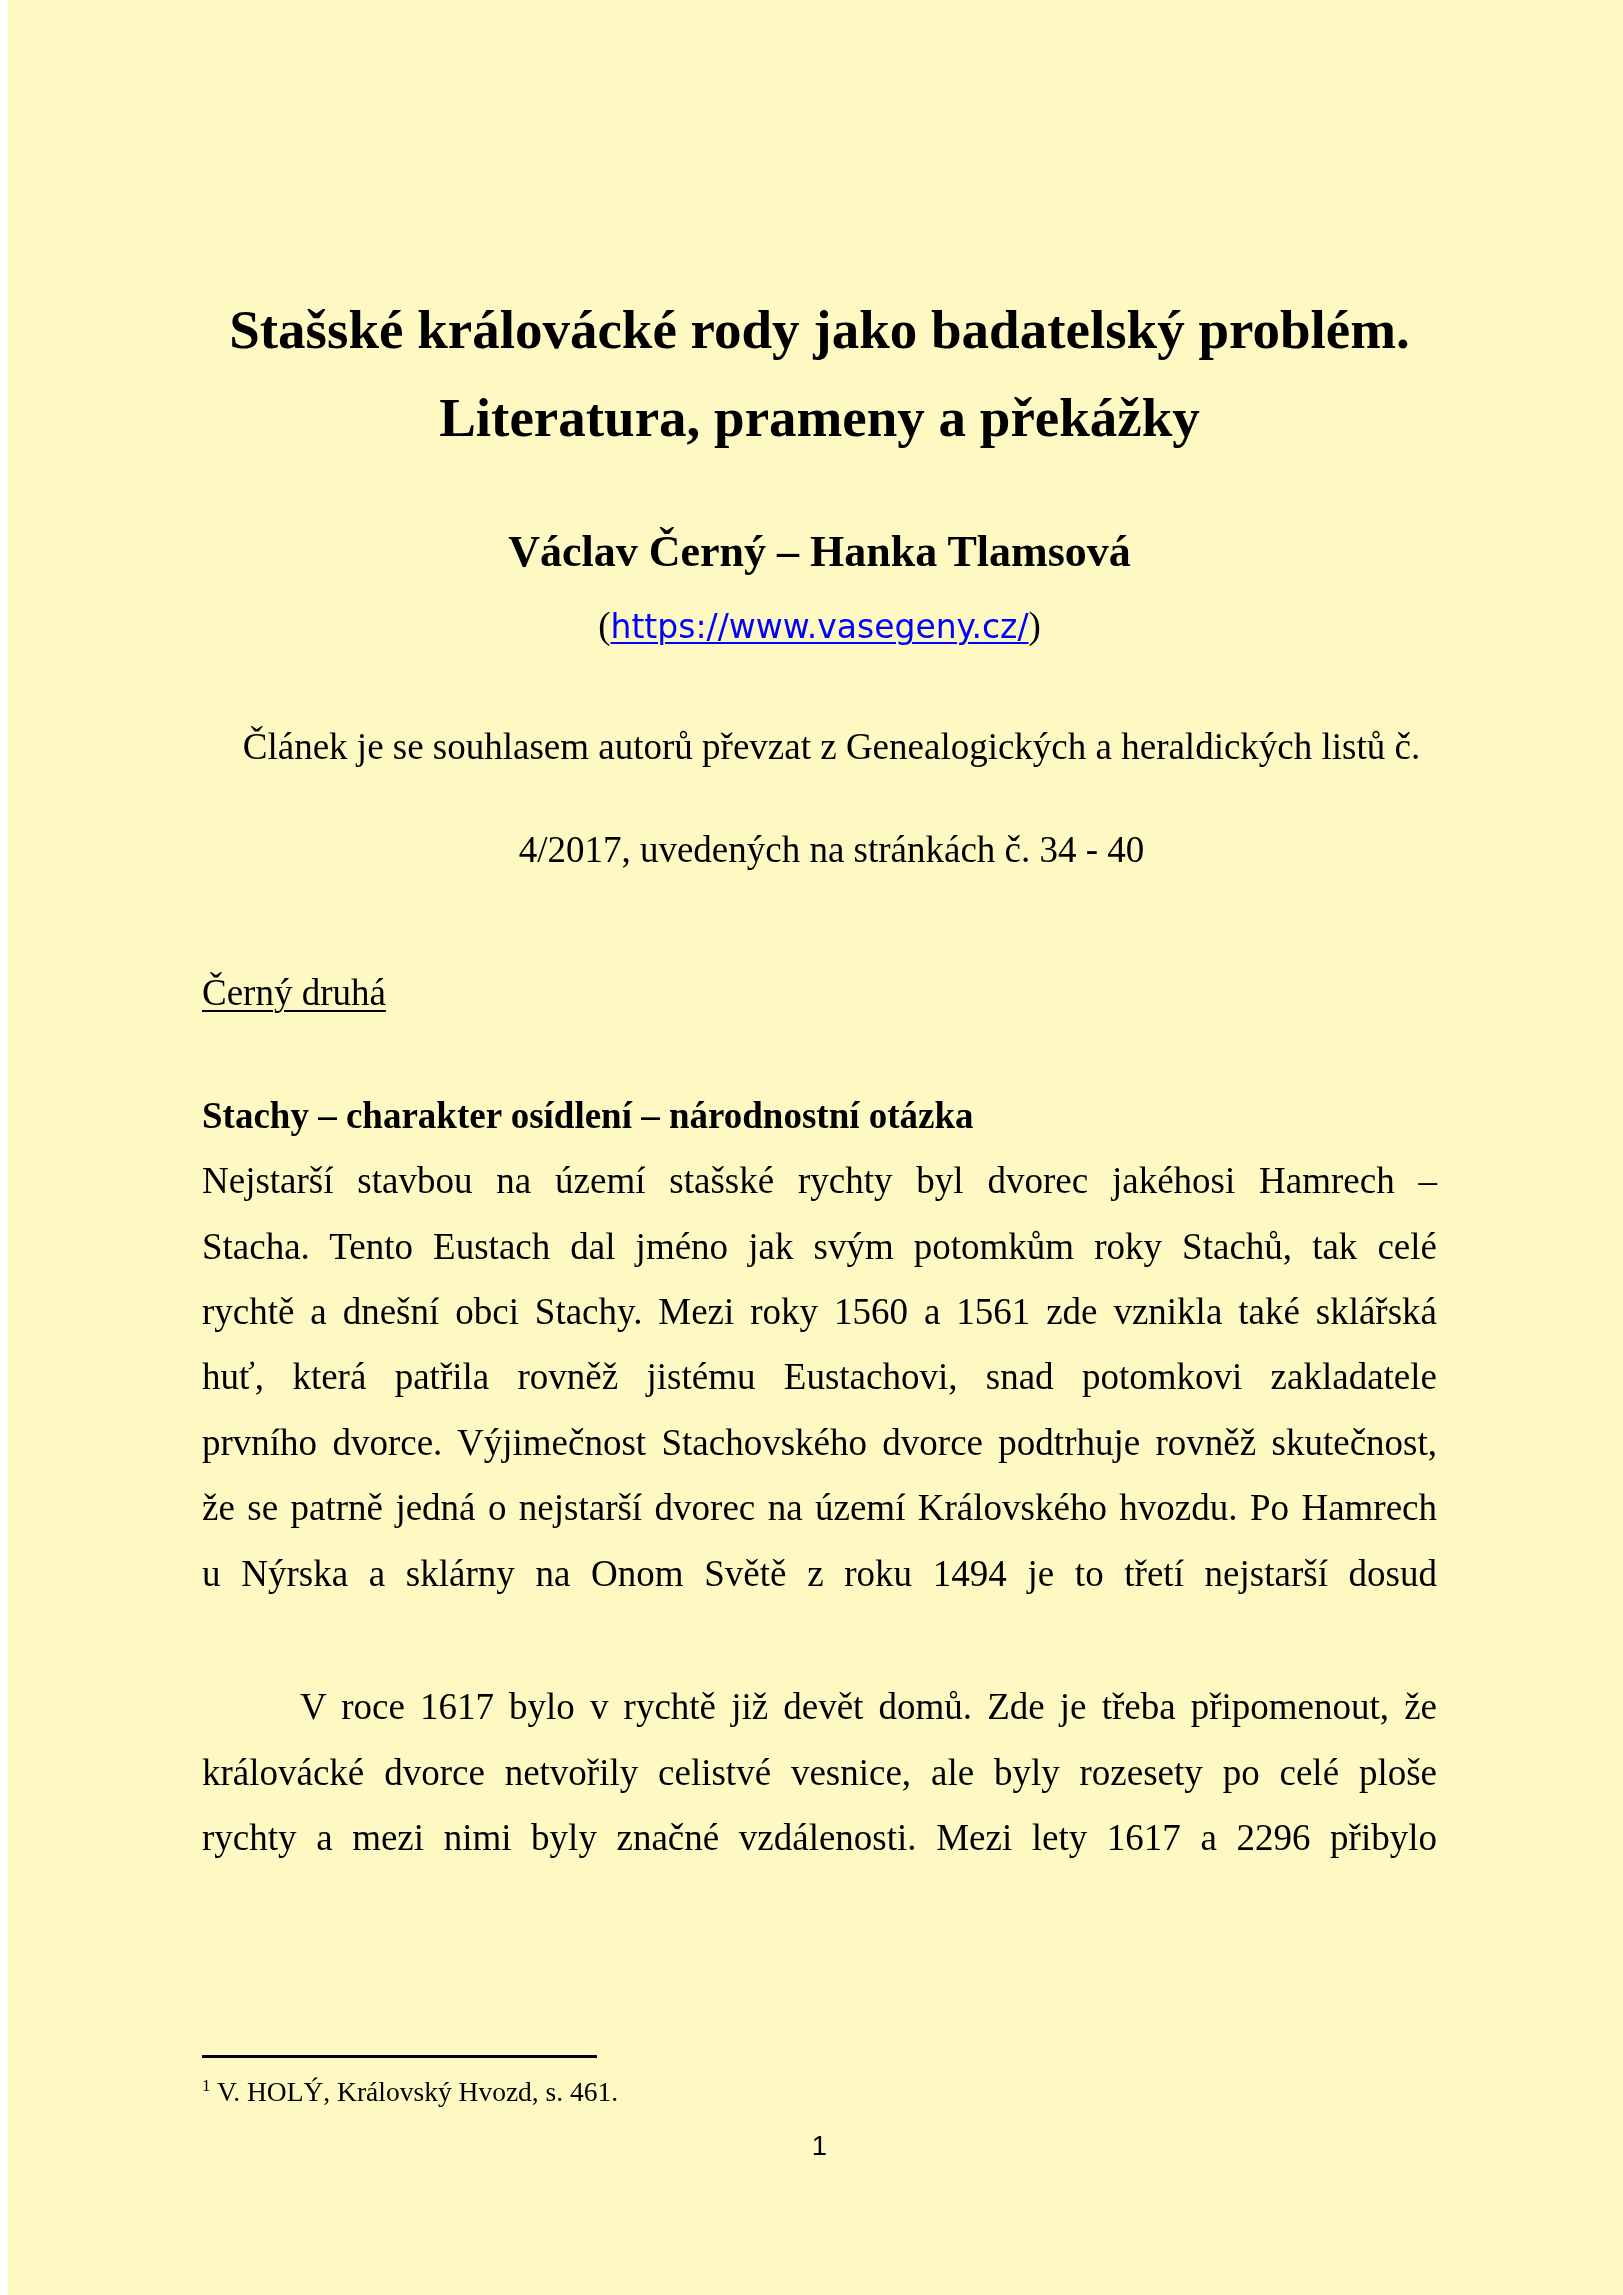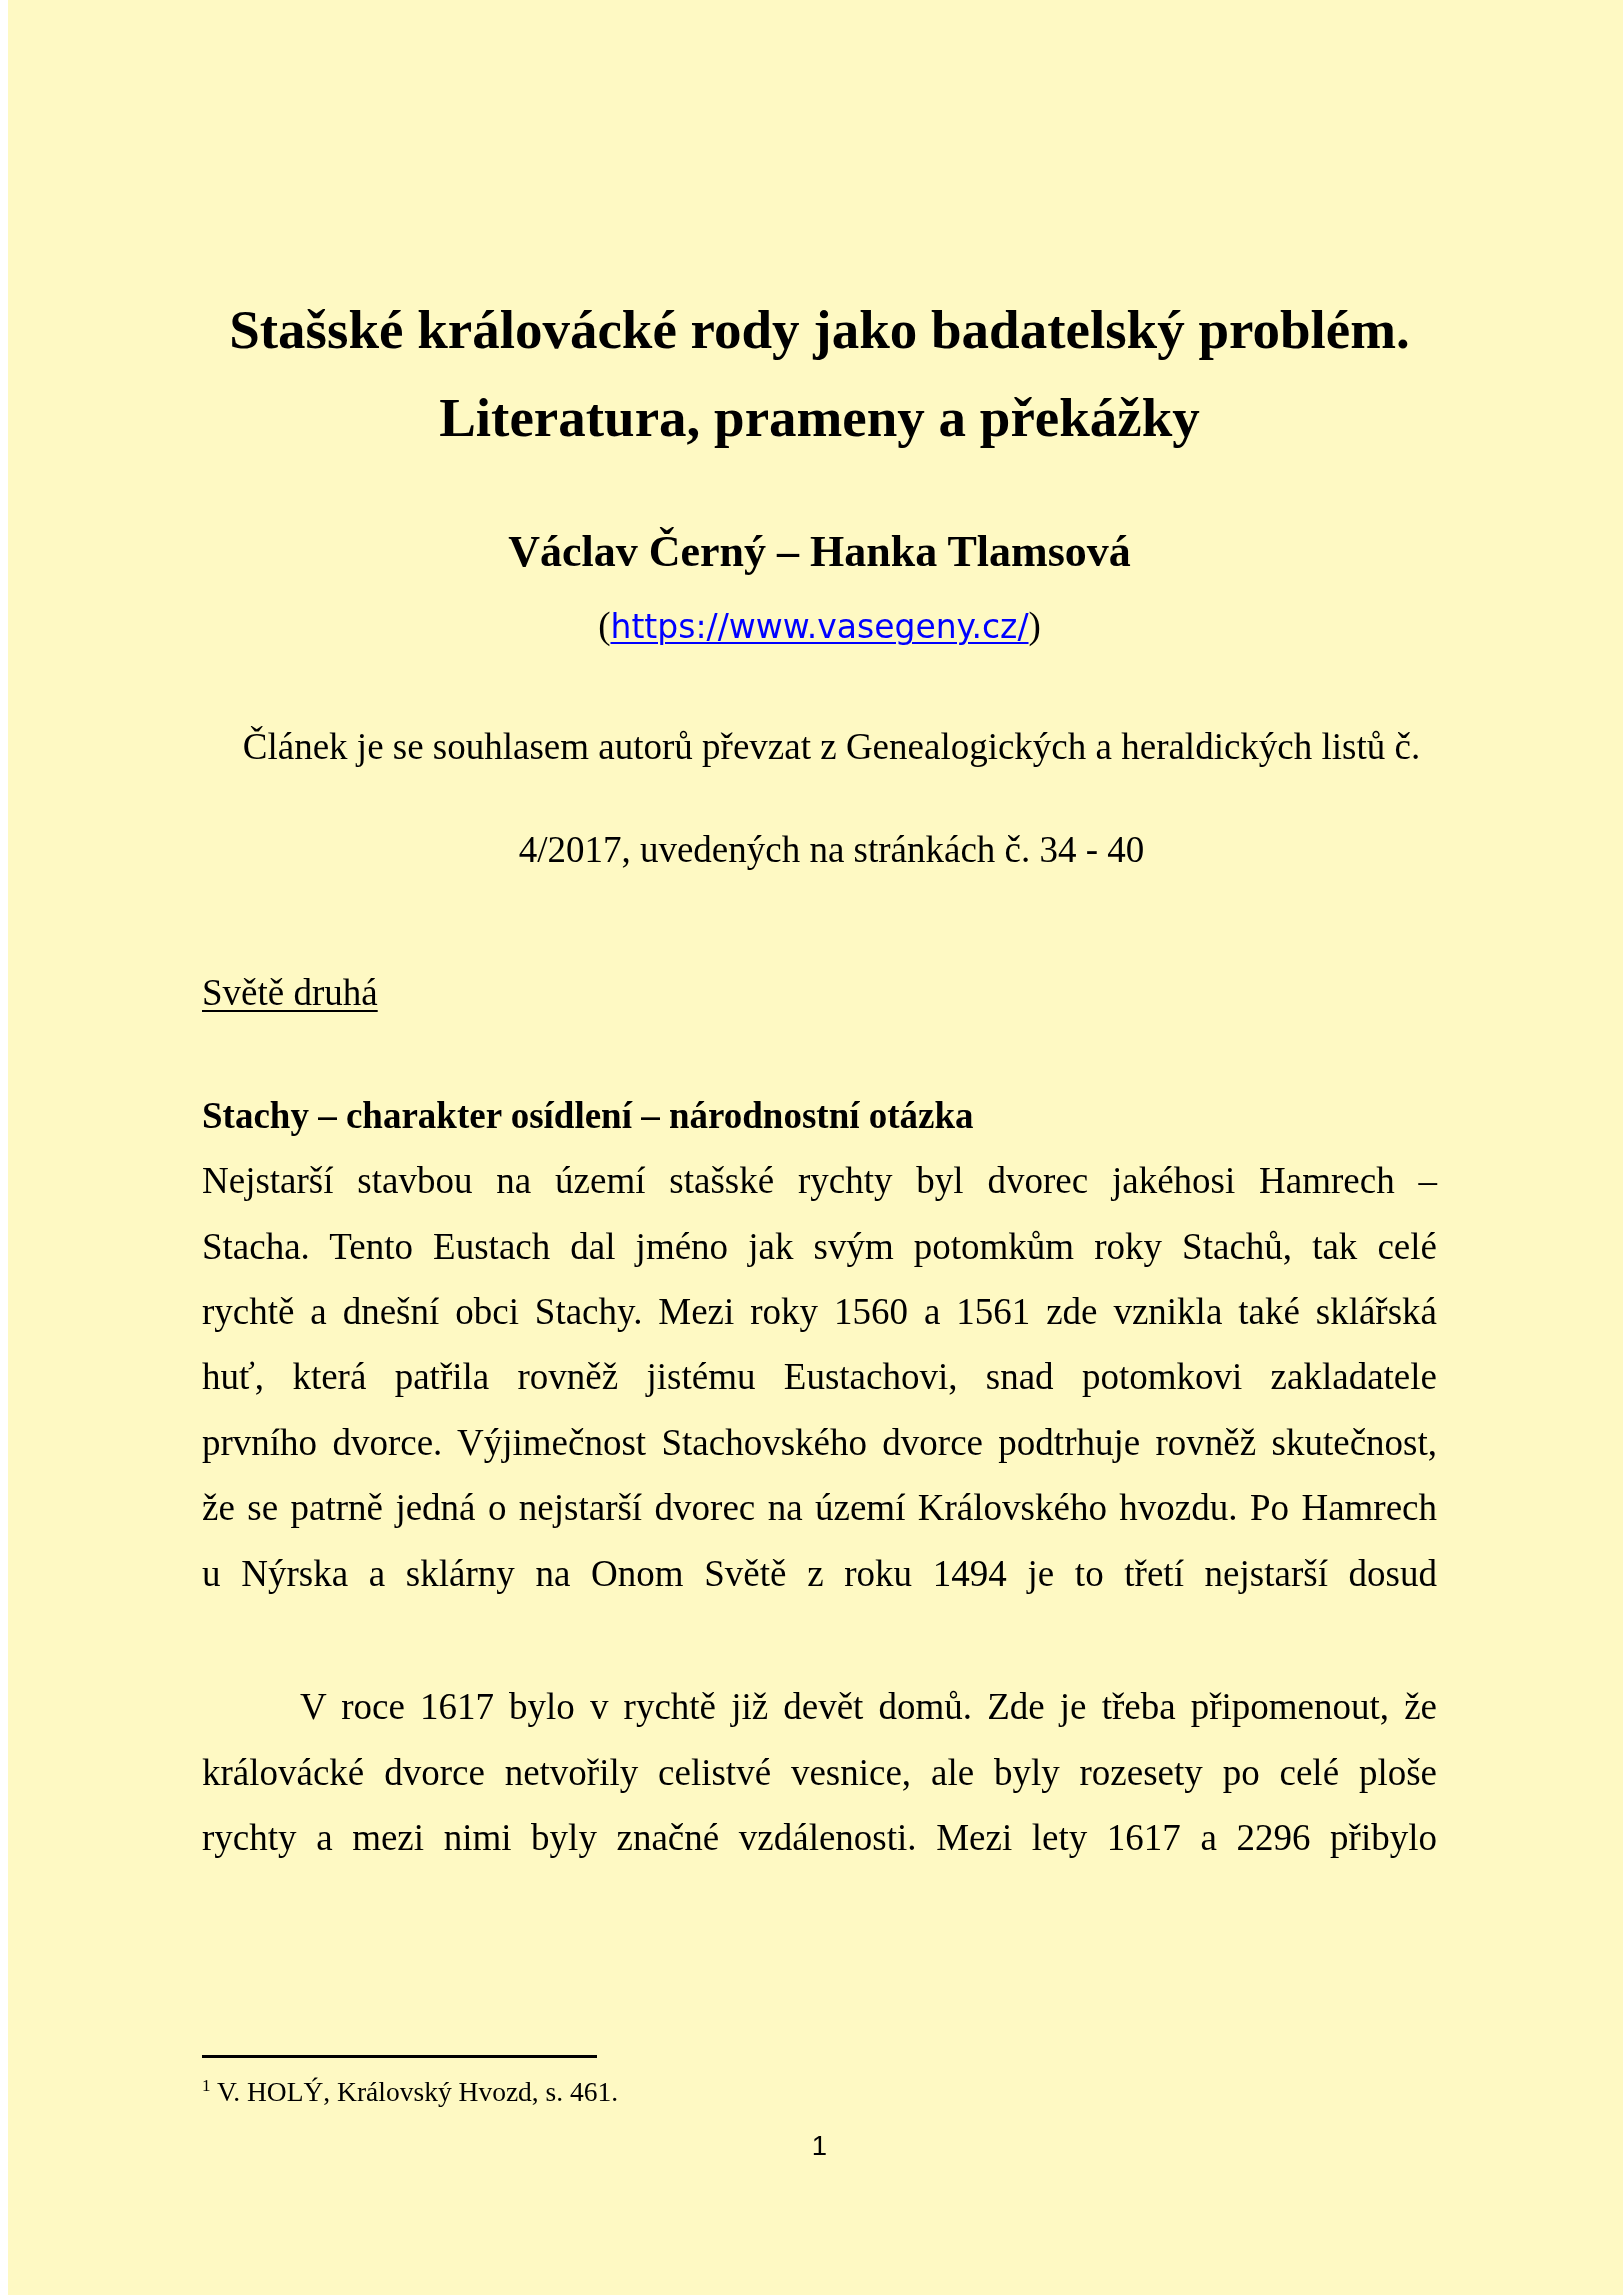--- a/index.html
+++ b/index.html
@@ -35,21 +35,21 @@
 
   <div class="line center serif authors" style="top:530px;">Václav Černý – Hanka Tlamsová</div>
 
   <div class="line center serif linkline" style="top:607px;">
     <span>(</span><a class="link">https://www.vasegeny.cz/</a><span>)</span>
   </div>
 
   <div class="line center serif note" style="top:728px;">Článek je se souhlasem autorů převzat z Genealogických a heraldických listů č.</div>
   <div class="line center serif note" style="top:789px;margin-top:42px;">4/2017, uvedených na stránkách č.  34 - 40</div>
 
-  <div class="line serif section" style="top:974px;">Světě druhá</div>
+  <div class="line serif section" style="top:974px;">Černý druhá</div>
 
   <div class="line serif heading" style="top:1097px;">Stachy – charakter osídlení – národnostní otázka</div>
 
   <div class="line serif body-line" style="top:1162px;">Nejstarší stavbou na území stašské rychty byl dvorec jakéhosi Hamrech –</div>
   <div class="line serif body-line" style="top:1228px;">Stacha. Tento Eustach dal jméno jak svým potomkům roky Stachů, tak celé</div>
   <div class="line serif body-line" style="top:1293px;">rychtě a dnešní obci Stachy. Mezi roky 1560 a 1561 zde vznikla také sklářská</div>
   <div class="line serif body-line" style="top:1358px;">huť, která patřila rovněž jistému Eustachovi, snad potomkovi zakladatele</div>
   <div class="line serif body-line" style="top:1424px;">prvního dvorce. Výjimečnost Stachovského dvorce podtrhuje rovněž skutečnost,</div>
   <div class="line serif body-line" style="top:1489px;">že se patrně jedná o nejstarší dvorec na území Královského hvozdu. Po Hamrech</div>
   <div class="line serif body-line" style="top:1555px;">u Nýrska a sklárny na Onom Světě z roku 1494 je to třetí nejstarší dosud</div>

